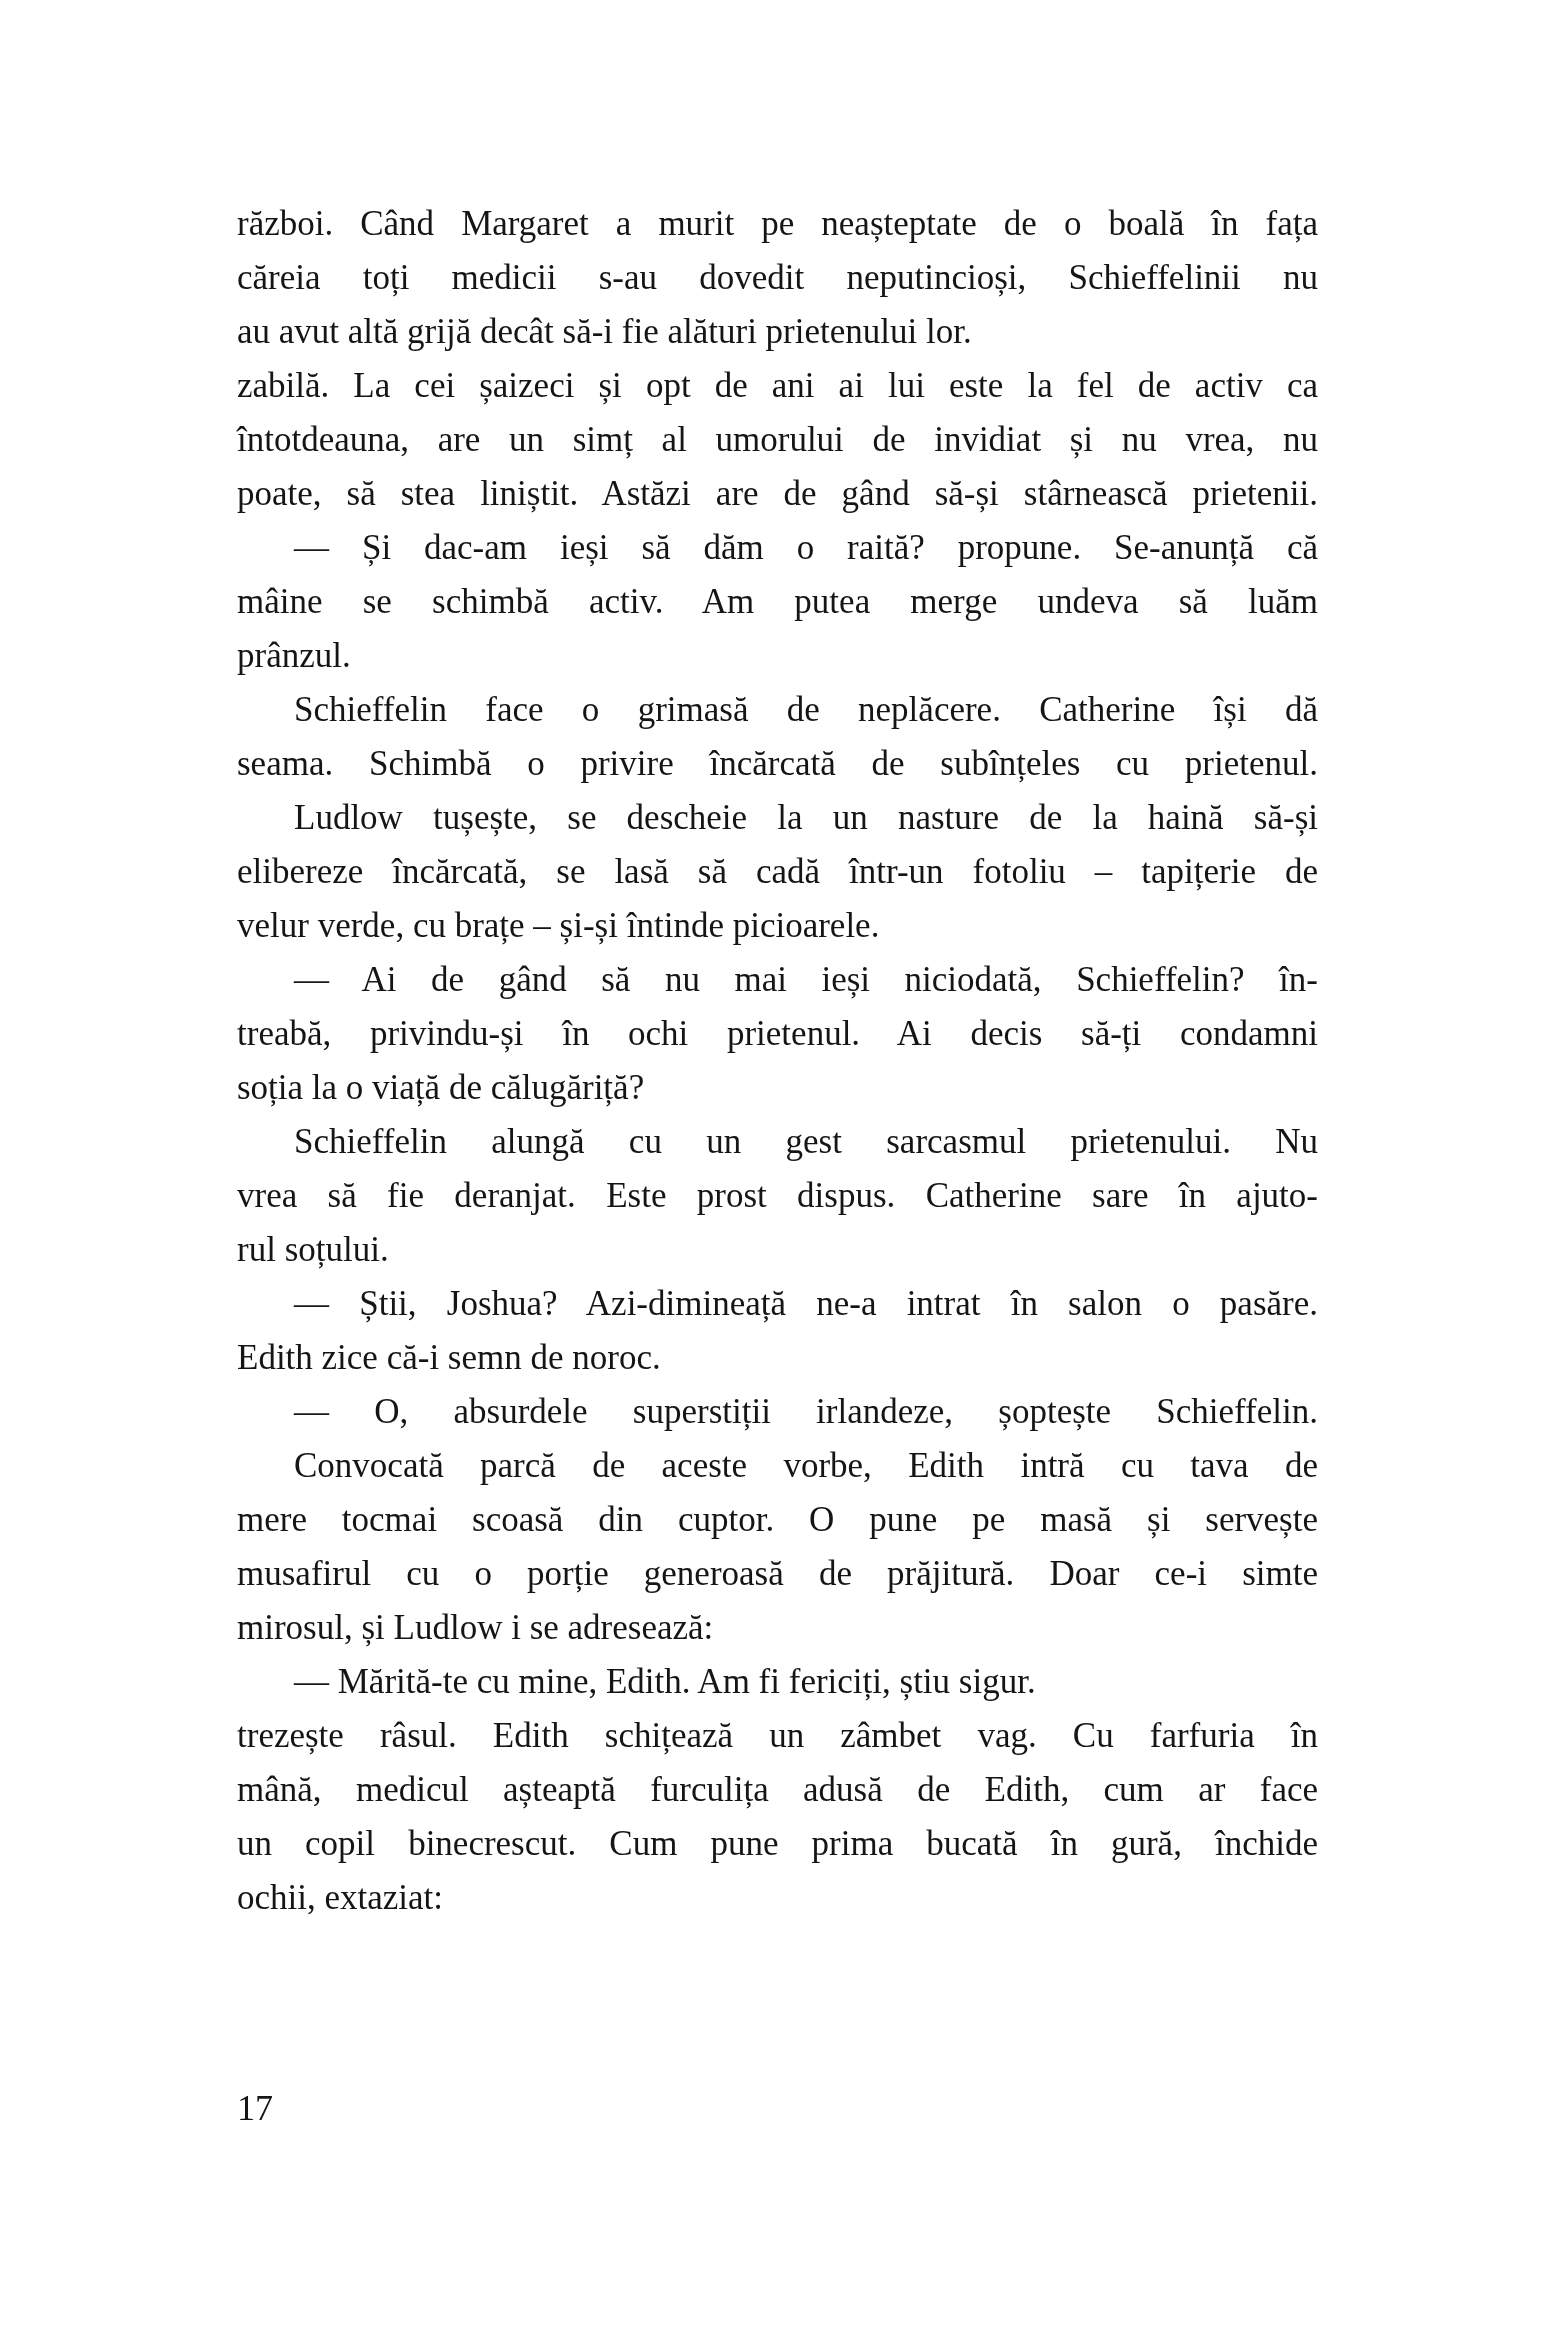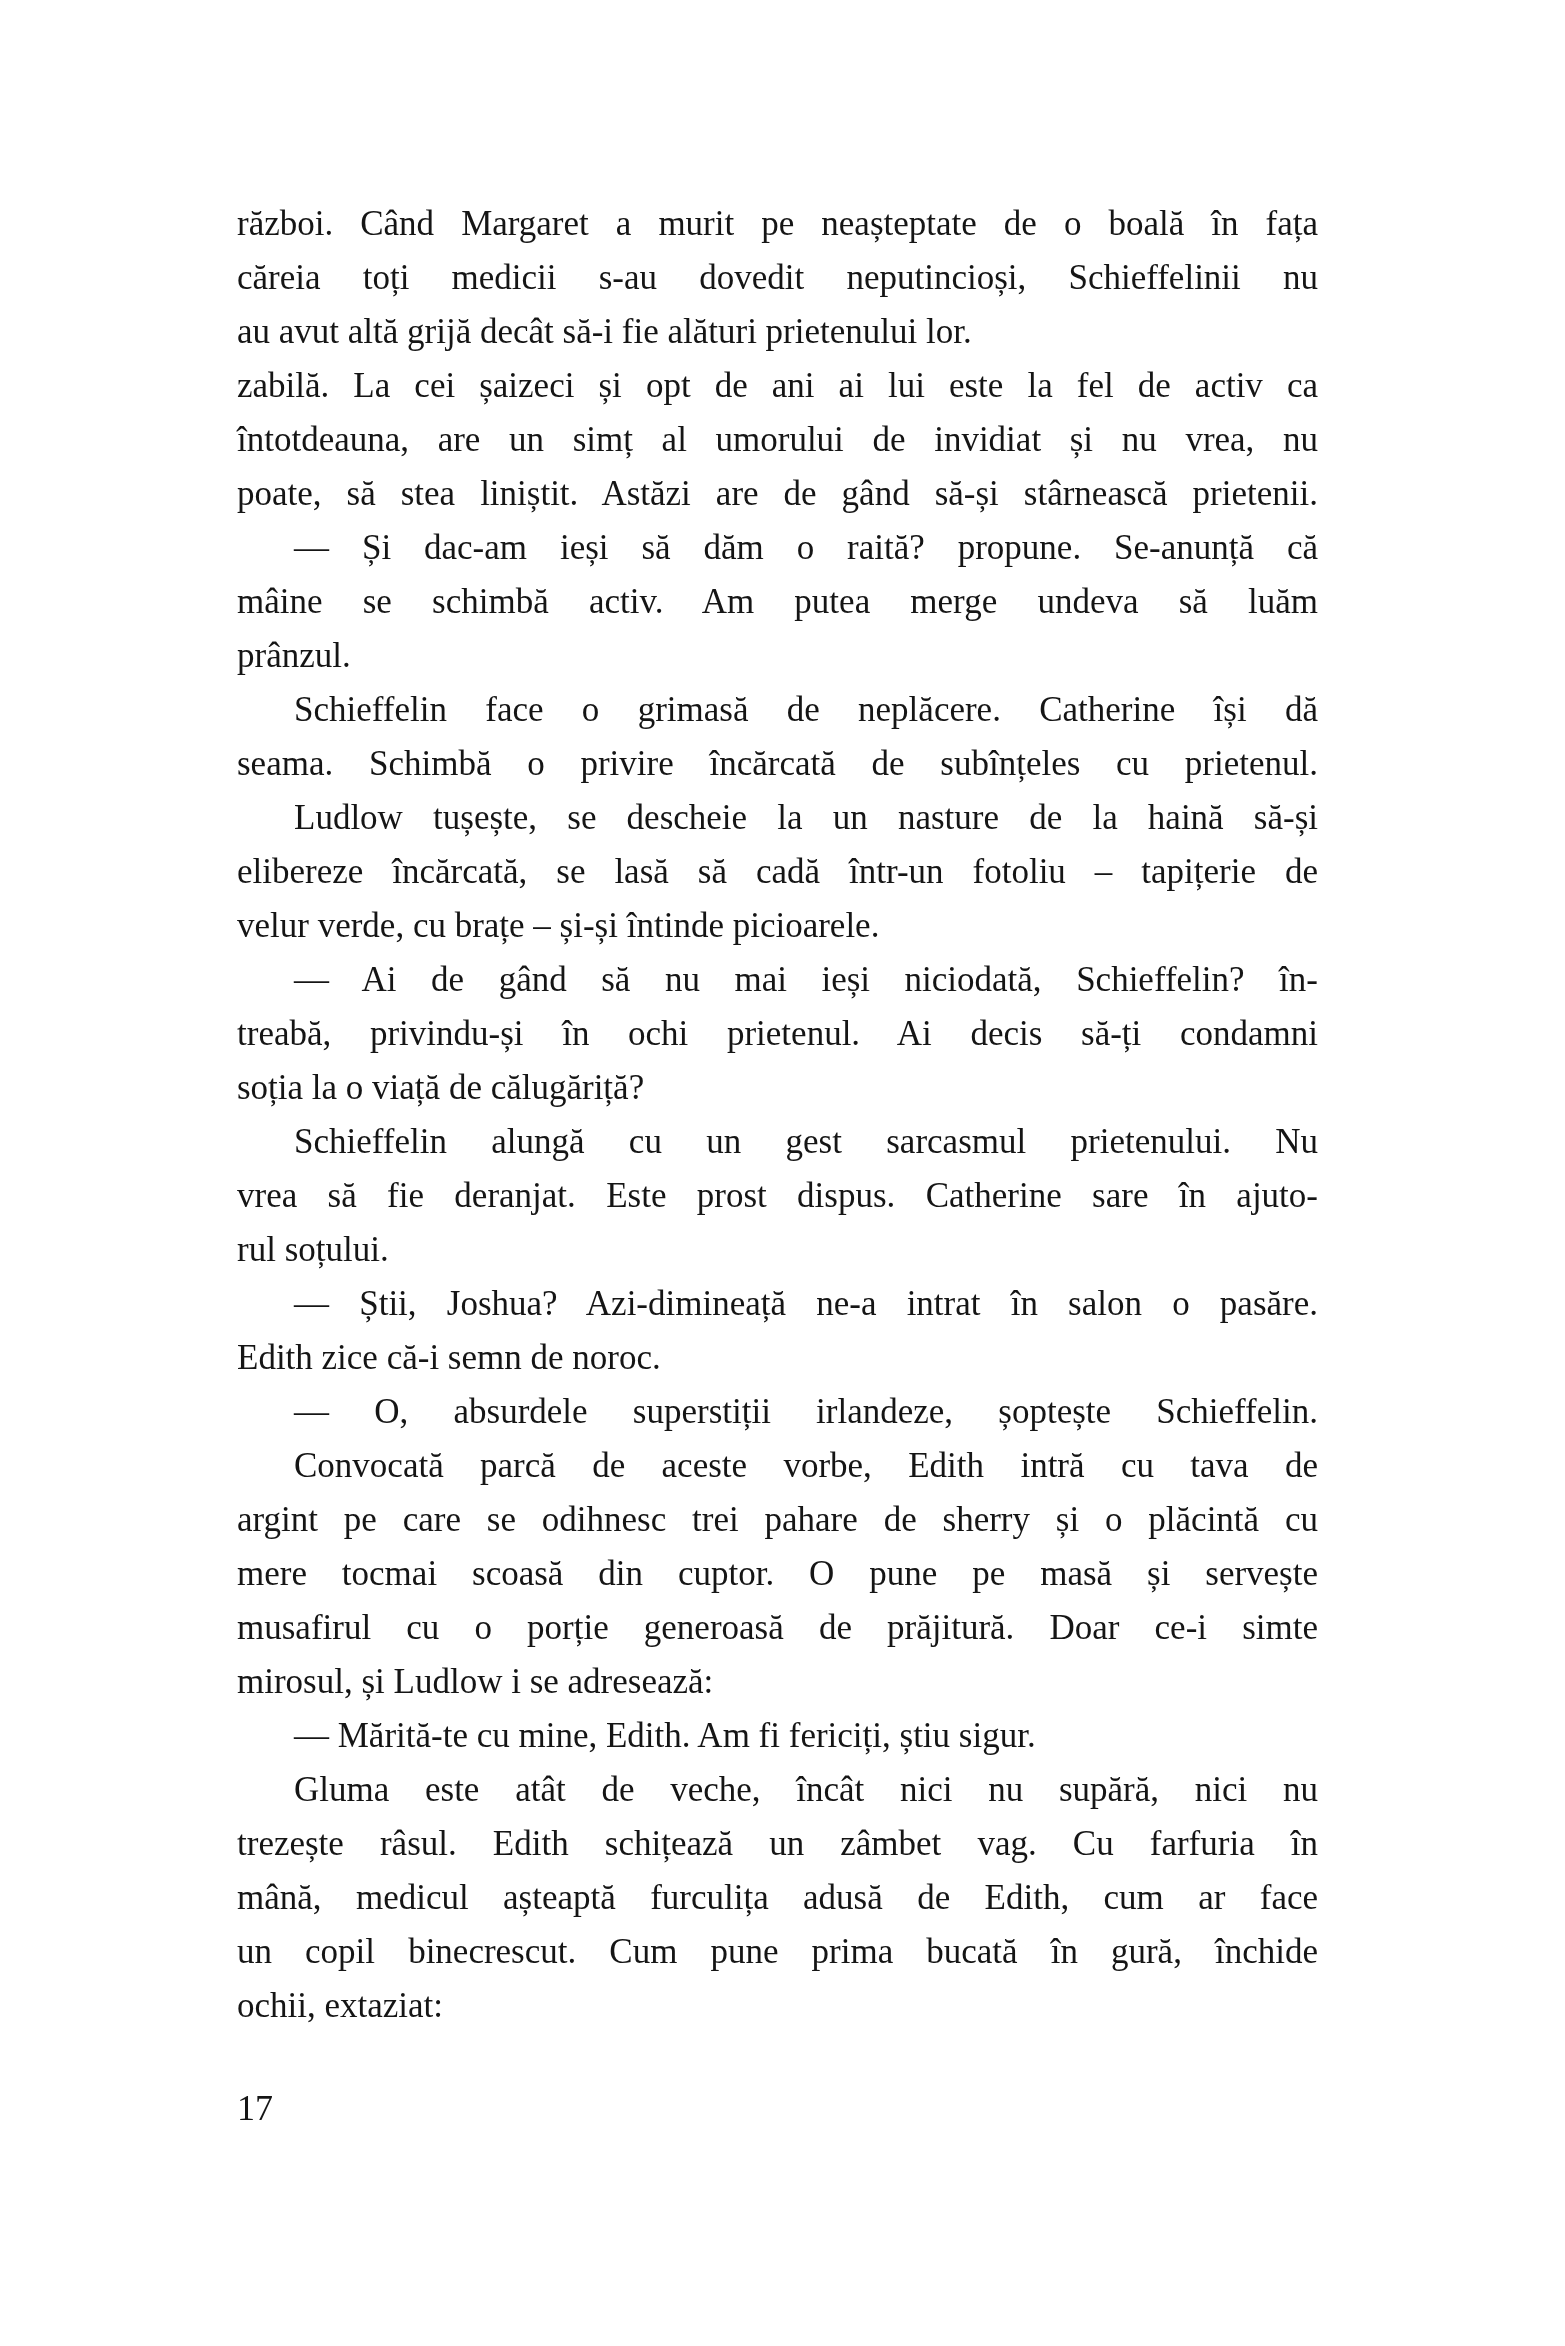--- a/index.html
+++ b/index.html
@@ -95,30 +95,28 @@
       </div>
       <div class="para">
         <div class="line indent">— Știi, Joshua? Azi-dimineață ne-a intrat în salon o pasăre.</div>
         <div class="line last">Edith zice că-i semn de noroc.</div>
       </div>
       <div class="para">
         <div class="line indent">— O, absurdele superstiții irlandeze, șoptește Schieffelin.</div>
       </div>
       <div class="para">
         <div class="line indent">Convocată parcă de aceste vorbe, Edith intră cu tava de</div>
-        <div class="line">argint pe care se odihnesc trei pahare de sherry și o plăcintă cu</div>
         <div class="line">mere tocmai scoasă din cuptor. O pune pe masă și servește</div>
         <div class="line">musafirul cu o porție generoasă de prăjitură. Doar ce-i simte</div>
         <div class="line last">mirosul, și Ludlow i se adresează:</div>
       </div>
       <div class="para">
         <div class="line last indent">— Mărită-te cu mine, Edith. Am fi fericiți, știu sigur.</div>
       </div>
       <div class="para">
-        <div class="line indent">Gluma este atât de veche, încât nici nu supără, nici nu</div>
         <div class="line">trezește râsul. Edith schițează un zâmbet vag. Cu farfuria în</div>
         <div class="line">mână, medicul așteaptă furculița adusă de Edith, cum ar face</div>
         <div class="line">un copil binecrescut. Cum pune prima bucată în gură, închide</div>
         <div class="line last">ochii, extaziat:</div>
       </div>
     </div>
   <div class="page-number">17</div>
 </div>
 
 

